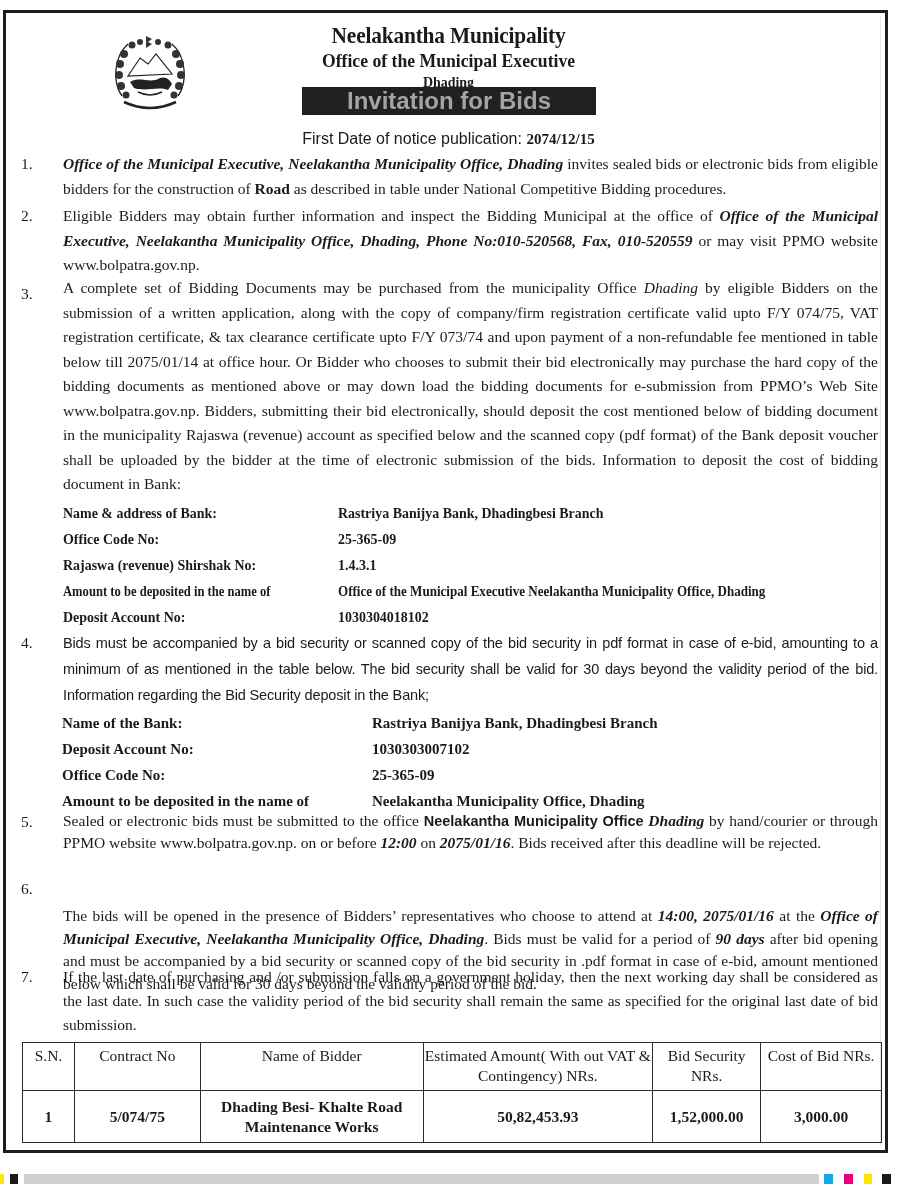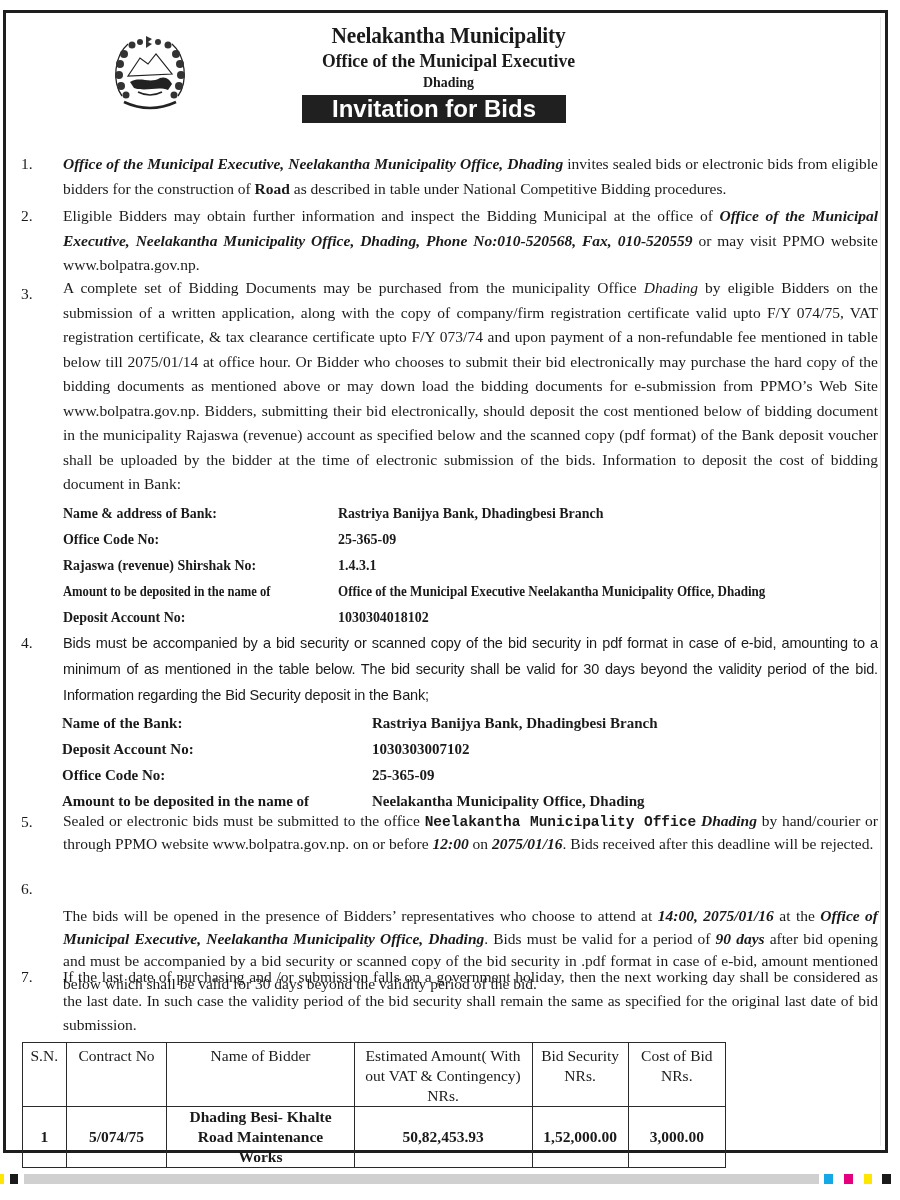--- a/index.html
+++ b/index.html
@@ -15,47 +15,47 @@
     border-right: 1px solid #e6e6e6;
   }
 
   
   .emblem { position: absolute; left: 104px; top: 19px; width: 80px; height: 82px; }
   .h-title { position: absolute; left: 0; width: 885px; text-align: center; font-weight: bold; color: #1a1a1a; }
   .h1 { top: 10px; font-size: 23px; letter-spacing: -0.2px; transform: scaleX(0.93); }
   .h2 { top: 37px; font-size: 19px; transform: scaleX(0.93); }
   .h3 { top: 61px; font-size: 15px; transform: scaleX(0.93); }
   .ifb {
-    position: absolute; left: 296px; top: 82px; width: 264px; height: 28px;
-    background: #202020; color: #ffffff; text-align: center;
+    position: absolute; left: 296px; top: 74px; width: 294px; height: 28px;
+    background: #202020; color: #a3a3a3; text-align: center;
     font-family: "Liberation Sans", "DejaVu Sans", sans-serif; font-weight: bold; font-size: 24px; line-height: 28px;
   }
   .pubdate {
     position: absolute; left: 0; width: 885px; top: 117px; text-align: center;
     font-family: "Liberation Sans", "DejaVu Sans", sans-serif; font-size: 16px;
   }
   .pubdate b { font-family: "Liberation Serif", serif; font-size: 15px; }
 
   
   .para { position: absolute; left: 57px; width: 815px; font-size: 15.5px; line-height: 24.5px; text-align: justify; }
   .num { position: absolute; left: 15px; font-size: 15.5px; line-height: 24.5px; }
   .bi { font-weight: bold; font-style: italic; }
   .it { font-style: italic; }
   .b { font-weight: bold; }
-  .sans { font-family: Liberation Mono, monospace; }
+  .sans { font-family: Liberation Sans, sans-serif; }
   .p4 { font-family: "Liberation Sans", "DejaVu Sans", sans-serif; font-size: 14.5px; line-height: 26px; letter-spacing: -0.15px; }
 
   .kv { position: absolute; font-weight: bold; font-size: 15px; line-height: 26px; white-space: nowrap; }
   .kv .k { position: absolute; left: 0; transform-origin: left; }
   .kv .v { position: absolute; transform-origin: left; }
   .cond { transform: scaleX(0.93); }
 
   
   table.bids {
-    position: absolute; left: 16px; top: 1029px; width: 704px; border-collapse: collapse;
+    position: absolute; left: 16px; top: 1029px; width: 860px; border-collapse: collapse;
     font-size: 15.5px;
   }
   table.bids th, table.bids td { border: 1.5px solid #2a2a2a; text-align: center; vertical-align: top; }
   table.bids th { font-weight: normal; height: 48px; padding-top: 3px; line-height: 20px; }
   table.bids td { font-weight: bold; height: 52px; vertical-align: middle; line-height: 20px; }
 
   
   .regbar { position: absolute; top: 1174px; height: 10px; }
 </style>
 </head>
@@ -89,20 +89,24 @@
     </g>
     <path d="M18 44 L30 26 L38 32 L46 22 L62 42 Z" fill="none" stroke="#222" stroke-width="1.2"></path>
     <path d="M20 50 C30 44 40 52 50 46 C56 44 60 48 62 52 L58 58 C48 54 36 60 24 56 Z" fill="#222"></path>
     <path d="M28 60 Q40 66 52 60" fill="none" stroke="#222" stroke-width="1.5"></path>
   </svg>
 
   <div class="h-title h1">Neelakantha Municipality</div>
   <div class="h-title h2">Office of the Municipal Executive</div>
   <div class="h-title h3">Dhading</div>
   <div class="ifb">Invitation for Bids</div>
+  <div class="pubdate">
+    <span>First Date of notice publication:</span>
+    <b>2074/12/15</b>
+  </div>
 
   <div class="num" style="top:139px">1.</div>
   <div class="para" style="top:139px">
     <span class="bi">Office of the Municipal Executive, Neelakantha Municipality Office, Dhading</span><span> invites sealed bids or electronic bids from eligible bidders for the construction of </span><span class="b">Road</span><span> as described in table under National Competitive Bidding procedures.</span>
   </div>
 
   <div class="num" style="top:191px">2.</div>
   <div class="para" style="top:191px">
     <span>Eligible Bidders may obtain further information and inspect the Bidding Municipal at the office of </span><span class="bi">Office of the Municipal Executive, Neelakantha Municipality Office, Dhading, Phone No:010-520568, Fax, 010-520559</span><span>  or may visit PPMO website www.bolpatra.gov.np.</span>
   </div>

